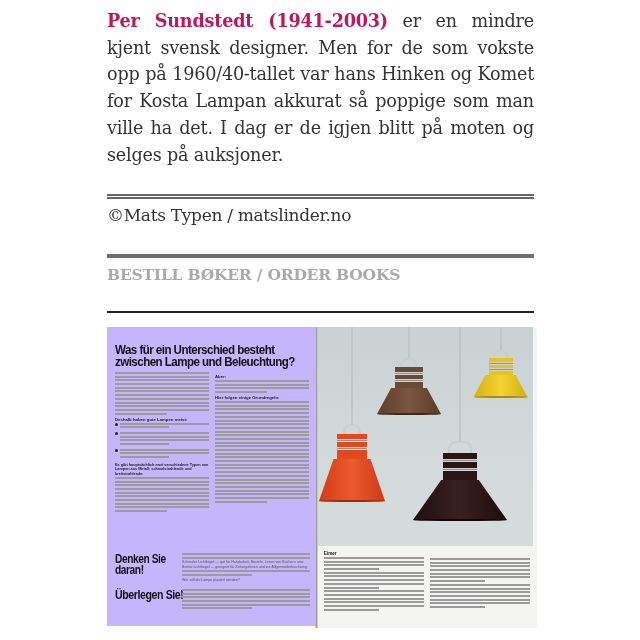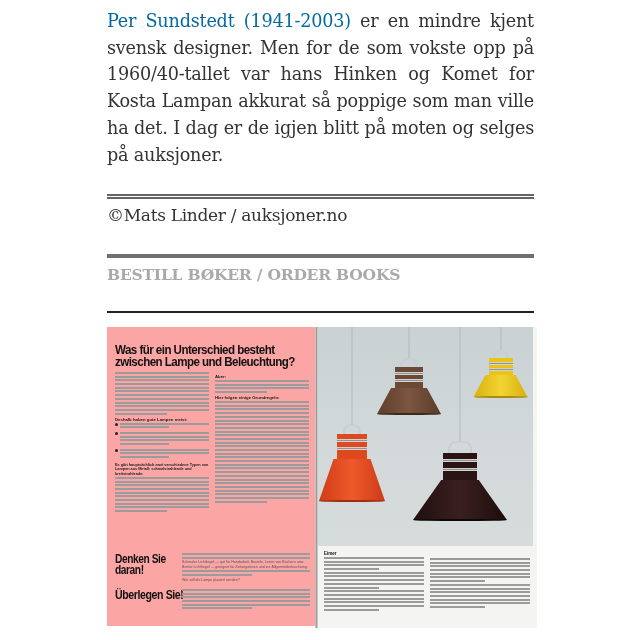--- a/index.html
+++ b/index.html
@@ -8,21 +8,21 @@
     .intro {
       top: 8px;
       font-family: "DejaVu Serif", serif;
       font-size: 17.6px;
       line-height: 26.7px;
       color: #333333;
       text-align: justify;
       margin: 0;
       letter-spacing: -0.2px;
     }
-    .intro b { font-weight: normal; color: #0369a1; }
+    .intro b { font-weight: bold; color: #be185d; }
     .rule-double { position: absolute; left: 107px; width: 427px; height: 5px; }
     .rule-double::before, .rule-double::after { content: ""; position: absolute; left: 0; right: 0; height: 2px; background: #666; }
     .rule-double::before { top: 0; }
     .rule-double::after { bottom: 0; }
     .rule-thick { position: absolute; left: 107px; width: 427px; height: 4px; background: #6f6f6f; }
     .rule-thin { position: absolute; left: 107px; width: 427px; height: 2px; background: #222; }
     .credit {
       top: 205px;
       font-family: "DejaVu Serif", serif;
       font-size: 17px;
@@ -37,21 +37,21 @@
       font-size: 15.5px;
       color: #a9a9a9;
       text-decoration: none;
       letter-spacing: -0.2px;
     }
 
     
     .spread { position: absolute; left: 107px; top: 327px; width: 430px; height: 301px; }
     .page-left {
       position: absolute; left: 0; top: 0; width: 208px; height: 299px;
-      background: #fca5a5; overflow: hidden;
+      background: #c4b5fd; overflow: hidden;
     }
     .page-right {
       position: absolute; left: 211px; top: 0; width: 219px; height: 301px;
       background: #f4f4f2; overflow: hidden;
     }
     .fold { position: absolute; left: 208px; top: 0; width: 3px; height: 301px; background: linear-gradient(90deg,#d9d9d6,#9a9a96,#e0e0dd); }
 
     .headline {
       position: absolute; left: 8px; top: 17px; width: 200px;
       font-family: "Liberation Sans", sans-serif; font-weight: bold;
@@ -102,21 +102,21 @@
     .cap-col.b { left: 112px; top: 12px; }
     .cap-title { font-size: 4.5px; font-weight: bold; color: #111; margin: 0 0 1px; }
   </style>
 </head>
 <body>
 
 <p class="col intro"><b>Per Sundstedt (1941-2003)</b><span> er en mindre kjent svensk designer. Men for de som vokste opp på 1960/40-tallet var hans Hinken og Komet for Kosta Lampan akkurat så poppige som man ville ha det. I dag er de igjen blitt på moten og selges på auksjoner.</span></p>
 
 <div class="rule-double" style="top:194px;"></div>
 
-<p class="col credit">©Mats Linder / auksjoner.no</p>
+<p class="col credit">©Mats Typen / matslinder.no</p>
 
 <div class="rule-thick" style="top:254px;"></div>
 
 <a class="col order-link">BESTILL BØKER / ORDER BOOKS</a>
 
 <div class="rule-thin" style="top:311px;"></div>
 
 <div class="spread">
 
   <div class="page-left">

